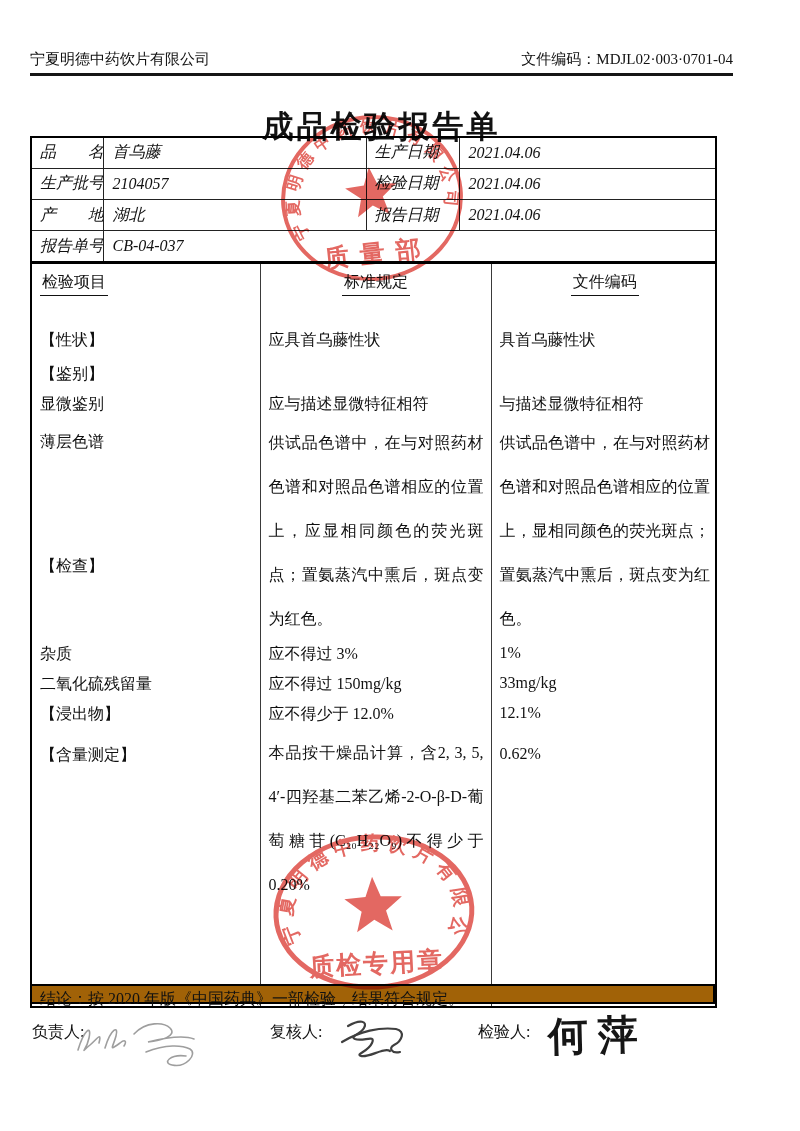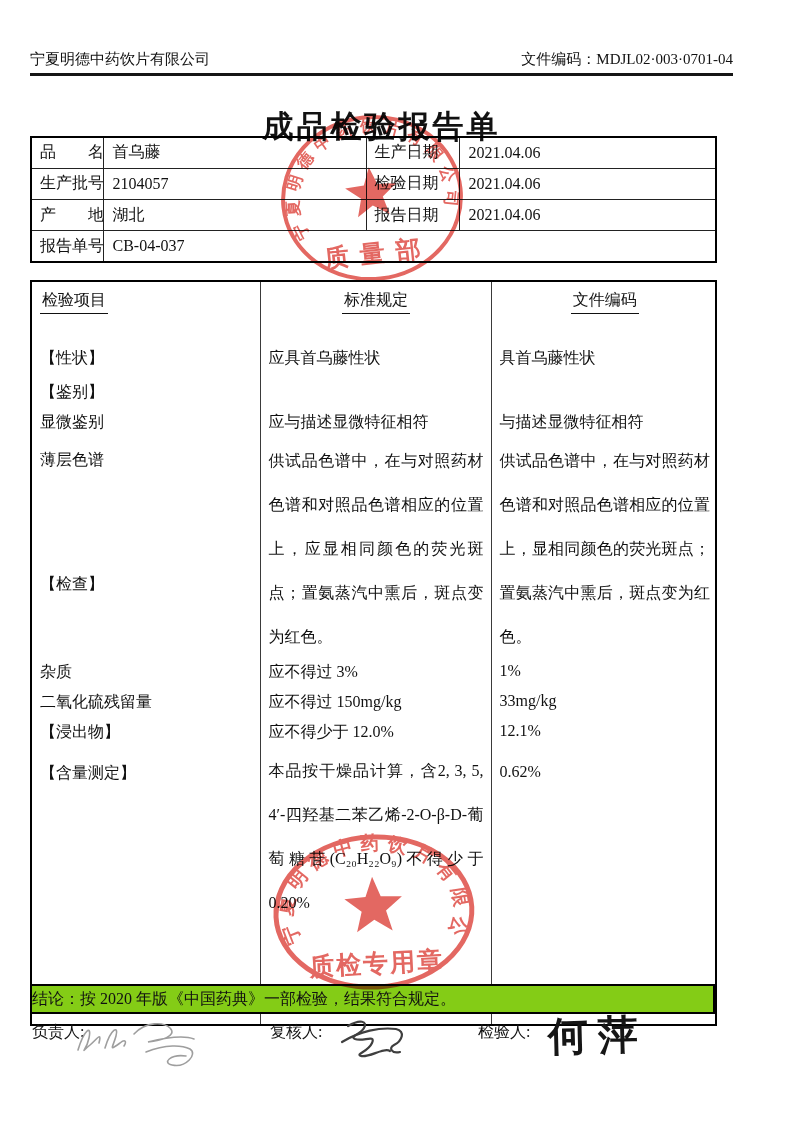--- a/index.html
+++ b/index.html
@@ -5,43 +5,43 @@
   * { margin:0; padding:0; box-sizing:border-box; }
   body { background:#888; font-family:"Liberation Serif","DejaVu Serif",serif; }
   .page { position:relative; width:800px; height:1131px; background:#ffffff; margin:0 auto; overflow:hidden; color:#111; }
 
   .header { position:absolute; left:30px; top:50px; width:703px; display:flex; justify-content:space-between; font-size:15px; }
   .rule { position:absolute; left:30px; top:73px; width:703px; border-top:3px solid #151515; }
   .title { position:absolute; left:30px; top:82px; width:703px; text-align:center; font-size:31px; font-weight:700; letter-spacing:3px;margin-top:24px; }
 
   table { border-collapse:collapse; table-layout:fixed; }
   .info-table { position:absolute; left:30px; top:136px; width:685px; height:127px; border:2px solid #000; }
-  .info-table td { border:1px solid #222; font-size:16px; padding:0 4px 0 9px; height:31px; overflow:hidden; white-space:nowrap; }
+  .info-table td { border:1px solid #222; font-size:16px; padding:0 4px 0 9px; height:31px; overflow:hidden; white-space:nowrap;font-style:italic; }
   .info-table td.lbl { padding-left:8px; }
 
-  .main-table { position:absolute; left:30px; top:280px; width:685px; height:724px; border:2px solid #000; }
+  .main-table { position:absolute; left:30px; top:262px; width:685px; height:724px; border:2px solid #000; }
   .main-table td { vertical-align:top; font-size:16px; overflow:visible; }
   .main-table td.c1 { width:229px; border-right:1px solid #3a3a3a; padding:3px 6px 0 8px; }
   .main-table td.c2 { width:231px; border-right:1px solid #3a3a3a; padding:3px 7px 0 8px; }
   .main-table td.c3 { width:225px; padding:3px 5px 0 8px; }
   tr.rh  { height:64px; }
   tr.rs  { height:34px; }
   tr.r30 { height:30px;margin-top:8px; }
   tr.rp  { height:176px; }
   tr.rq  { height:136px; }
   tr.rstamp { height:100px; }
   .rh td { padding-top:8px !important; }
   .hd-center { text-align:center; }
   .uline { display:inline-block; border-bottom:1px solid #111; padding:0 2px 2px 2px; }
   .para { line-height:44px; text-align:justify; padding-top:0 !important; }
   .pt14 { padding-top:14px !important; }
   .blockspan { display:block; }
   .gap-item { display:block; margin-top:103px; }
 
-  .conclusion { position:absolute; left:30px; top:984px; width:685px; height:30px; border:2px solid #000; font-size:16px; line-height:26px; background:#84cc16; }
+  .conclusion { position:absolute; left:30px; top:984px; width:685px; height:20px; border:2px solid #000; font-size:16px; line-height:26px; padding-left:8px; background:#a16207; }
 
   .sig-row { position:absolute; left:30px; top:1014px; width:740px; height:80px; }
   .sig-label { position:absolute; font-size:16px; top:8px; }
   .sig-label.l1 { left:2px; }
   .sig-label.l2 { left:240px; }
   .sig-label.l3 { left:448px; }
   .sig-svg { position:absolute; }
   .sig1 { left:42px; top:-2px; }
   .sig2 { left:300px; top:-4px; }
   .sig-name { position:absolute; left:518px; top:-6px; font-size:40px; font-weight:700; letter-spacing:10px; transform:rotate(-1.5deg); color:#161616; }

